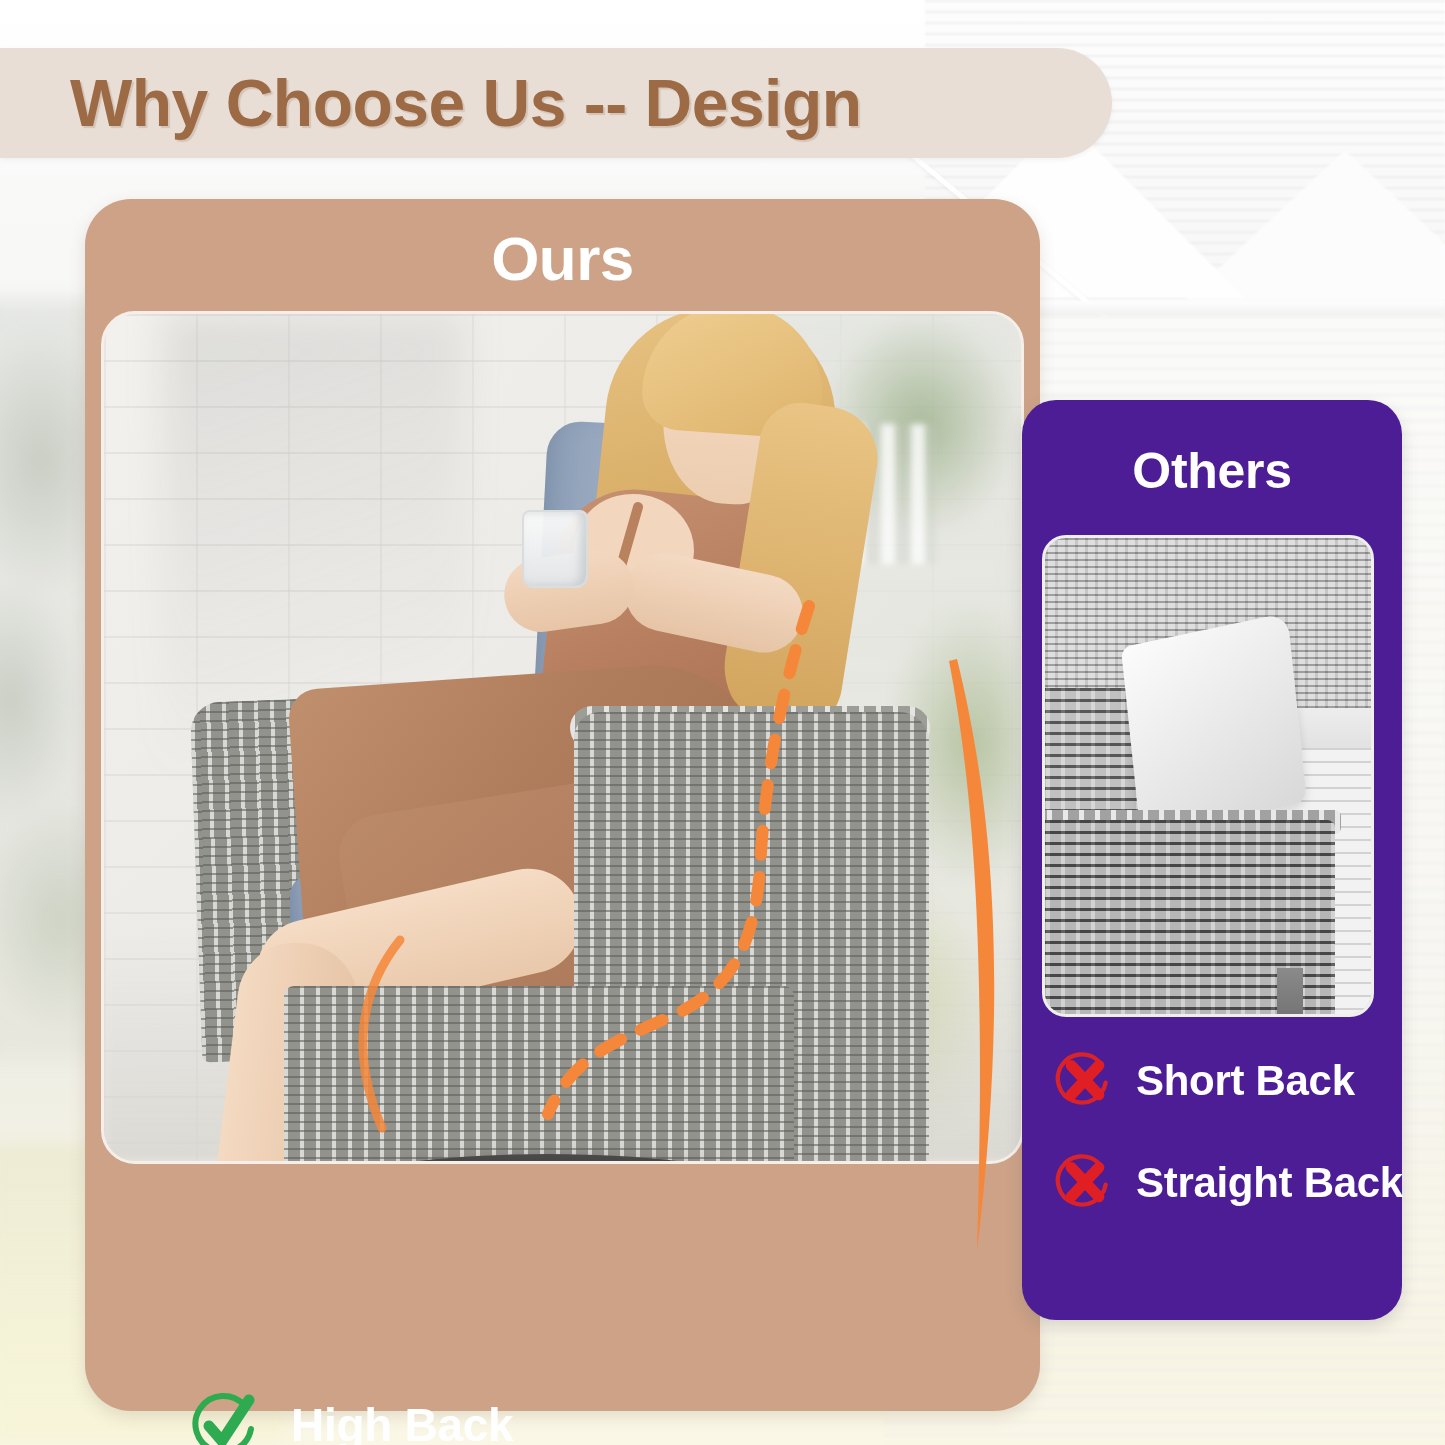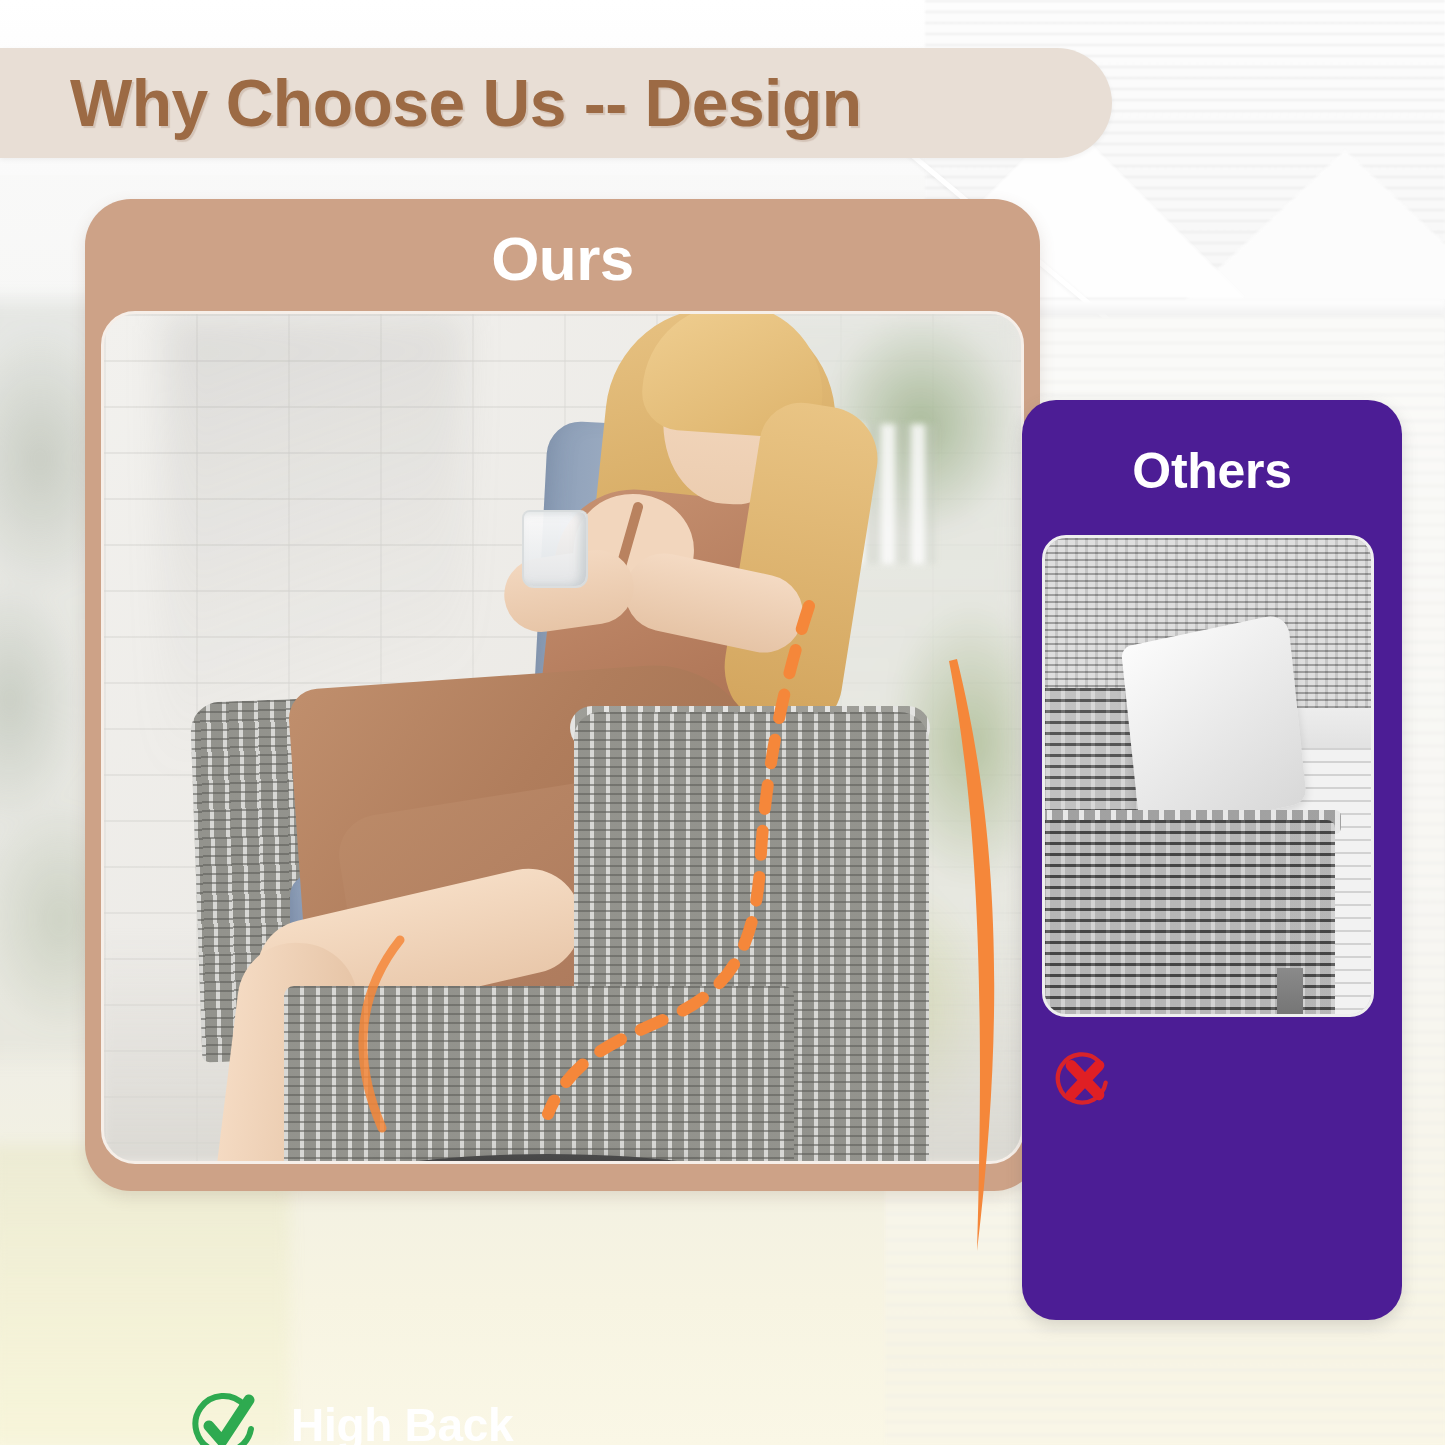--- a/index.html
+++ b/index.html
@@ -100,21 +100,21 @@
     font-size:66px; font-weight:bold;
     color:#9c6a44;
     letter-spacing:-0.5px;
     white-space:nowrap;
     text-shadow:2px 2px 1px rgba(120,80,50,.18);
   }
 
   
   #ours-card {
     position:absolute; left:85px; top:199px;
-    width:955px; height:992px;
+    width:955px; height:1212px;
     background:#cda287;
     border-radius:46px;
     box-shadow:0 6px 16px rgba(120,90,70,.16);
   }
   #ours-title {
     position:absolute; left:0; top:24px; width:955px;
     text-align:center;
     font-size:62px; font-weight:bold; color:#ffffff;
     letter-spacing:-0.5px;
   }
@@ -513,17 +513,26 @@
       <div class="ot-sofa-body"></div>
       <div class="ot-leg"></div>
     </div>
 
     <div class="others-row" id="others-row-1">
       <svg class="icon-svg" width="62" height="62" viewBox="0 0 72 72">
         <path d="M52 13 A28 28 0 1 0 60 38" fill="none" stroke="#d8232a" stroke-width="5" stroke-linecap="round"></path>
         <path d="M20 18 L52 52" stroke="#e01f24" stroke-width="13" stroke-linecap="round"></path>
         <path d="M52 18 L20 52" stroke="#e01f24" stroke-width="13" stroke-linecap="round"></path>
       </svg>
+      <span class="others-label">Short Back</span>
     </div>
 
+    <div class="others-row" id="others-row-2">
+      <svg class="icon-svg" width="62" height="62" viewBox="0 0 72 72">
+        <path d="M52 13 A28 28 0 1 0 60 38" fill="none" stroke="#d8232a" stroke-width="5" stroke-linecap="round"></path>
+        <path d="M20 18 L52 52" stroke="#e01f24" stroke-width="13" stroke-linecap="round"></path>
+        <path d="M52 18 L20 52" stroke="#e01f24" stroke-width="13" stroke-linecap="round"></path>
+      </svg>
+      <span class="others-label">Straight Back</span>
+    </div>
   </div>
 
 </div>
 
 </body></html>

